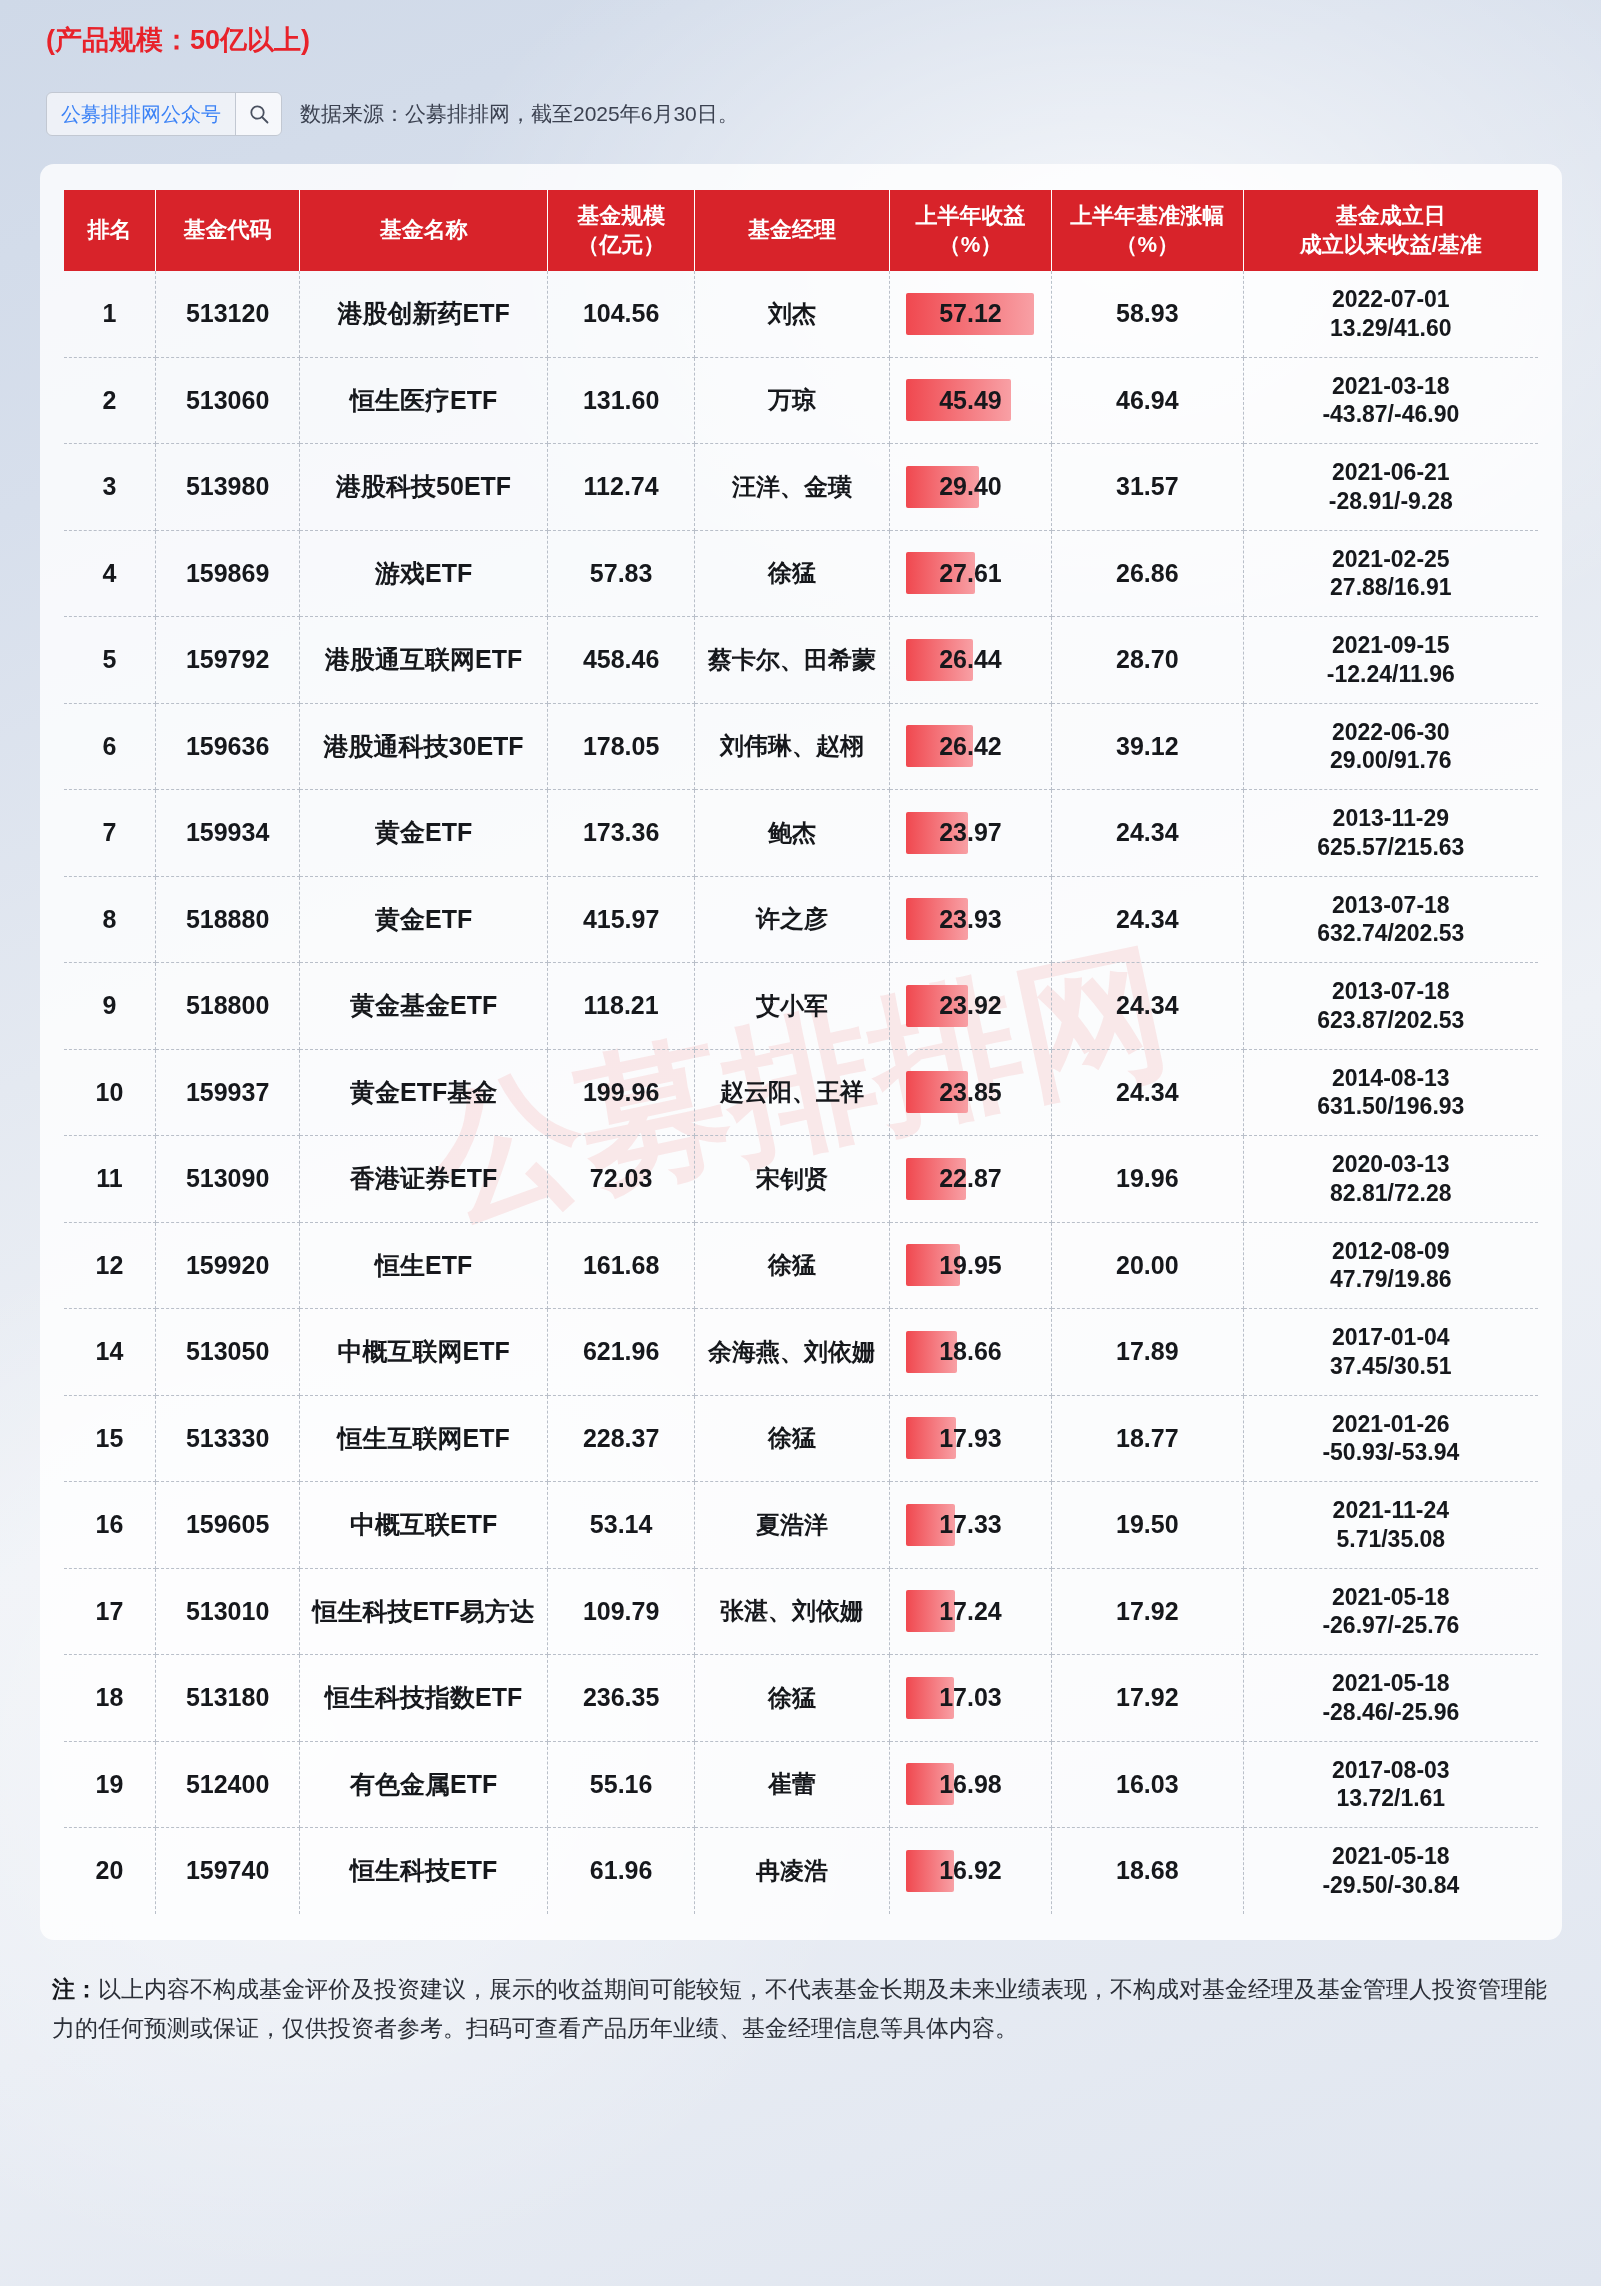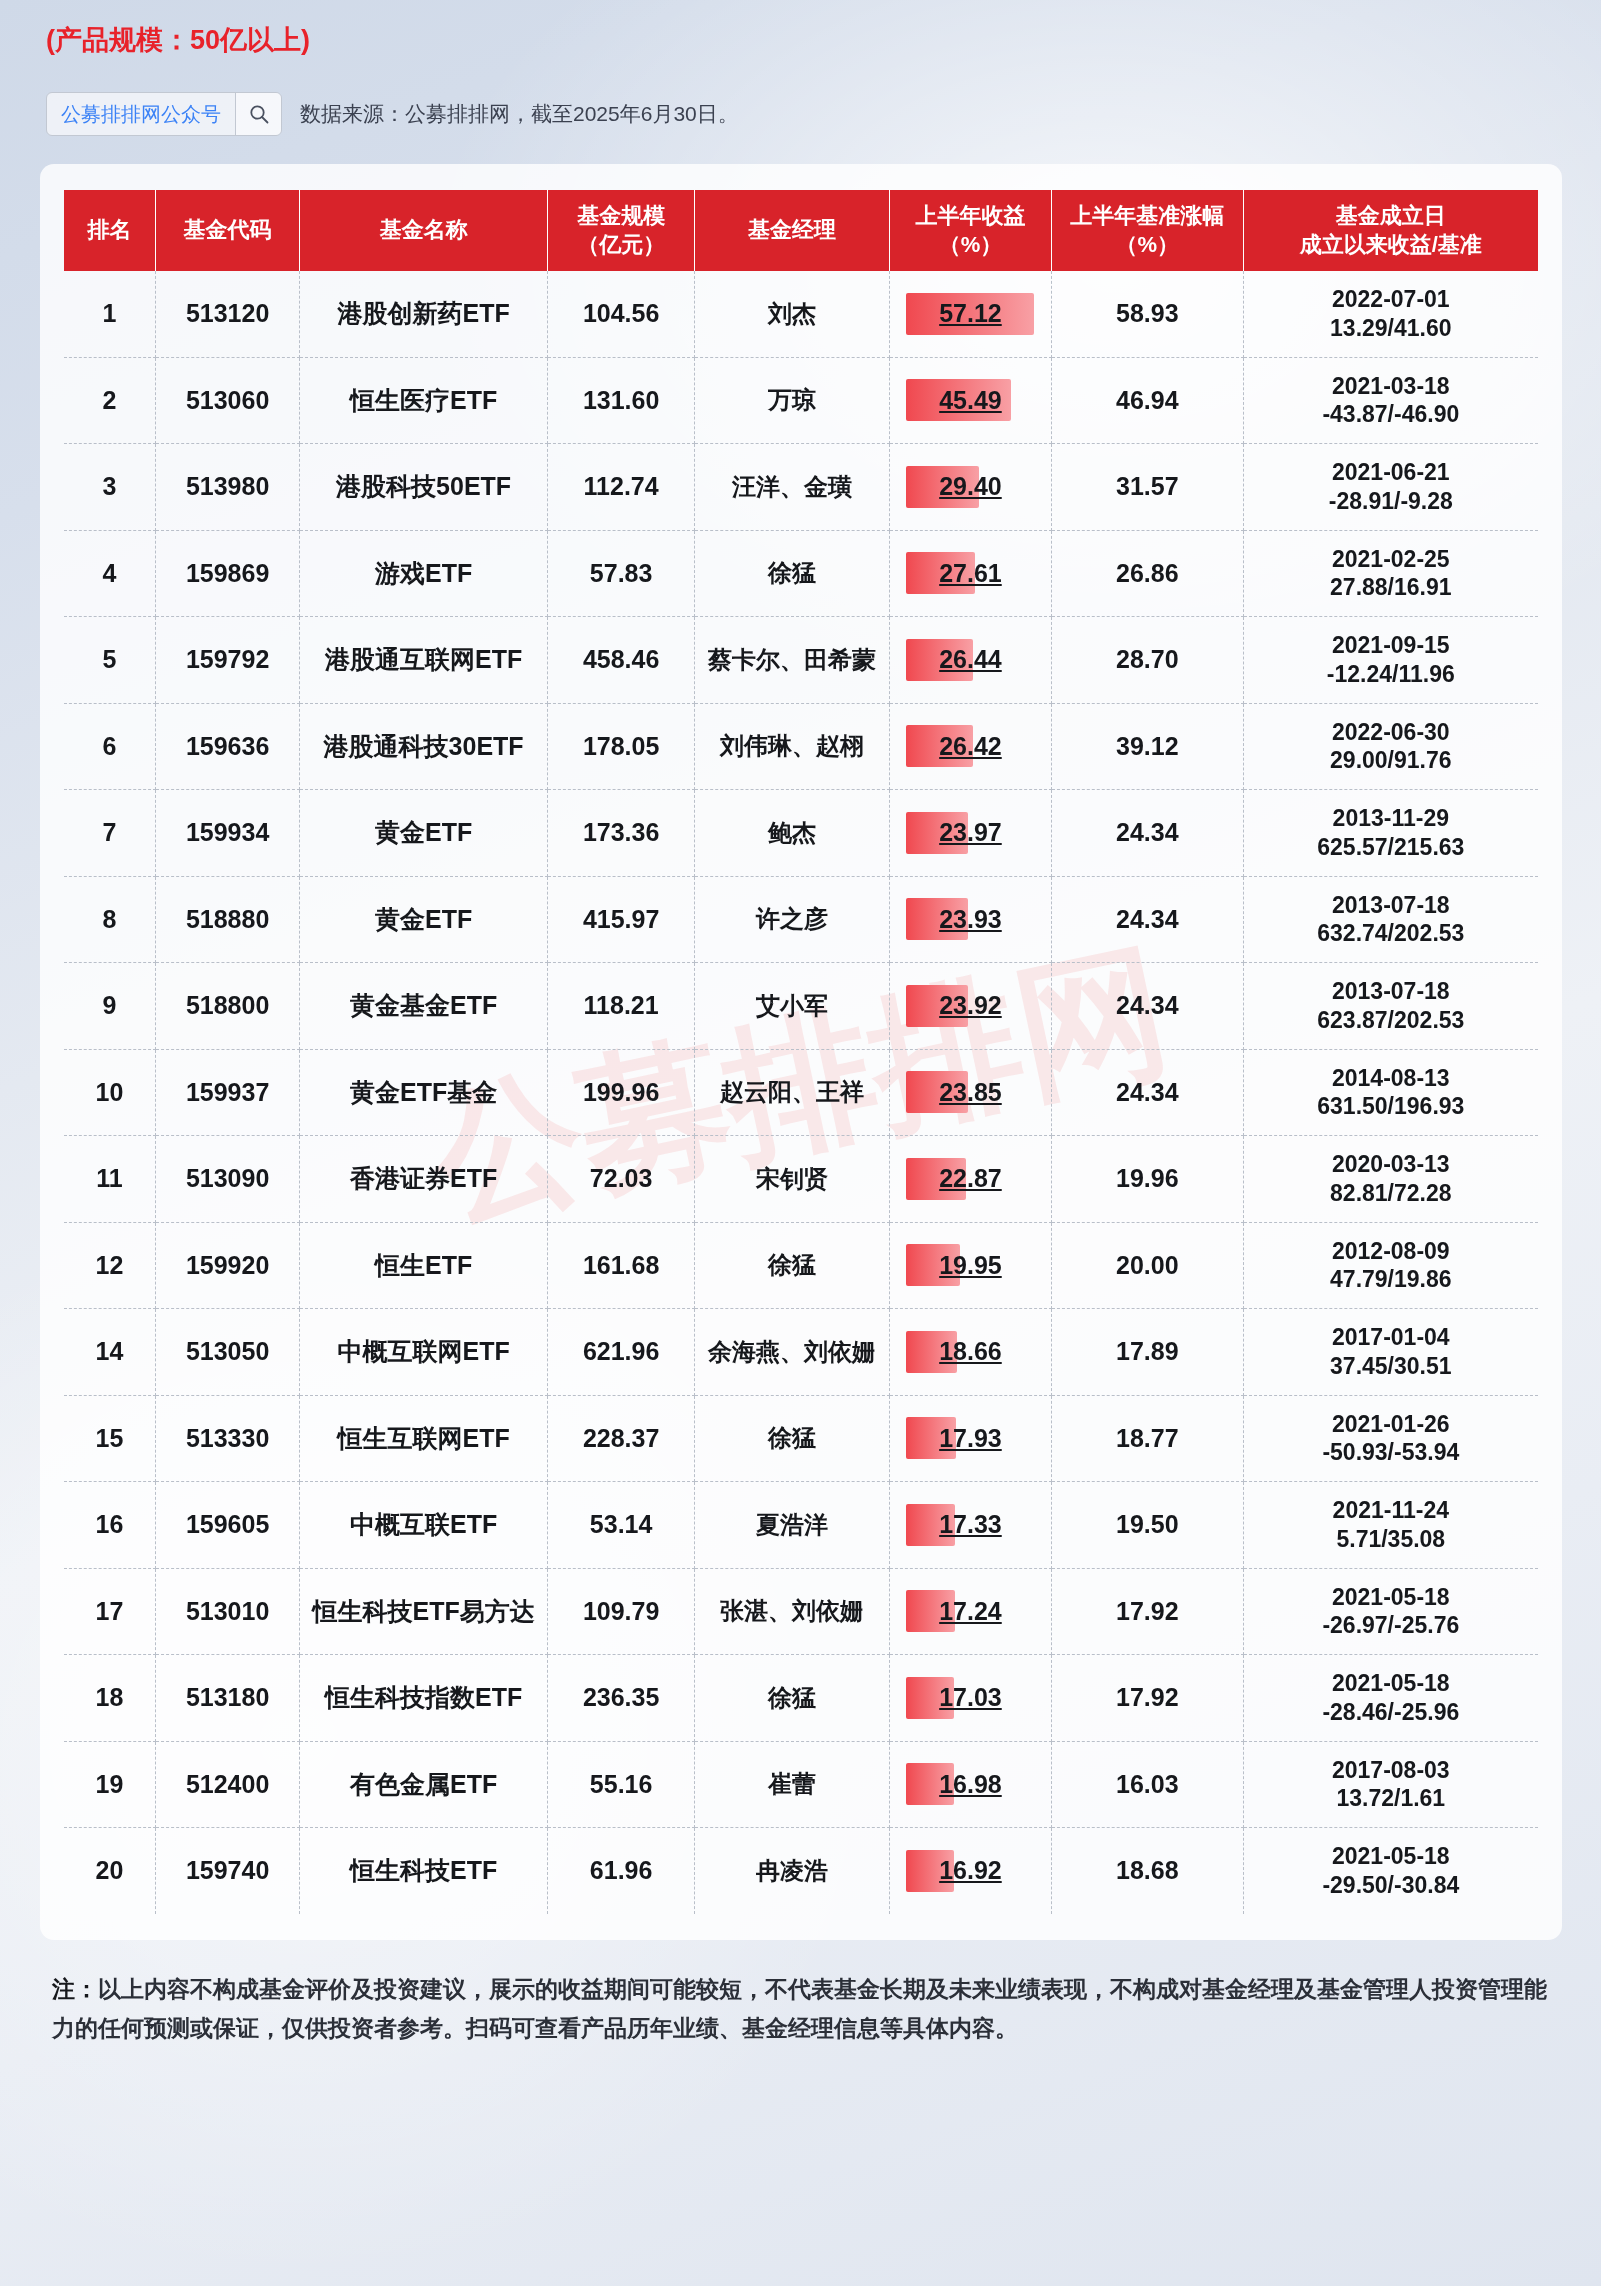--- a/index.html
+++ b/index.html
@@ -126,21 +126,20 @@
   tbody td:last-child { border-right: none; }
   tbody tr:last-child td { border-bottom: none; }
   td.name { font-size: 25px; }
   td.small { font-size: 24px; }
   td.date { font-size: 23px; }
 
   .barcell {
     position: relative;
     padding: 8px !important;
     height: 66px;
-    text-decoration: underline;
   }
   .barwrap {
     position: relative;
     width: 100%;
     height: 66px;
     display: flex;
     align-items: center;
     justify-content: center;
   }
   .bar {
@@ -157,21 +156,20 @@
     font-size: 25px;
     font-weight: bold;
     color: #16181c;
   }
 
   .note {
     margin: 30px 22px 40px 22px;
     font-size: 23px;
     color: #2b2f38;
     line-height: 1.7;
-    font-weight: bold;
   }
   .note b { color: #16181c; }
 </style>
 </head>
 <body>
 
 <div class="page">
 
   <div class="subtitle">(产品规模：50亿以上)</div>
 

